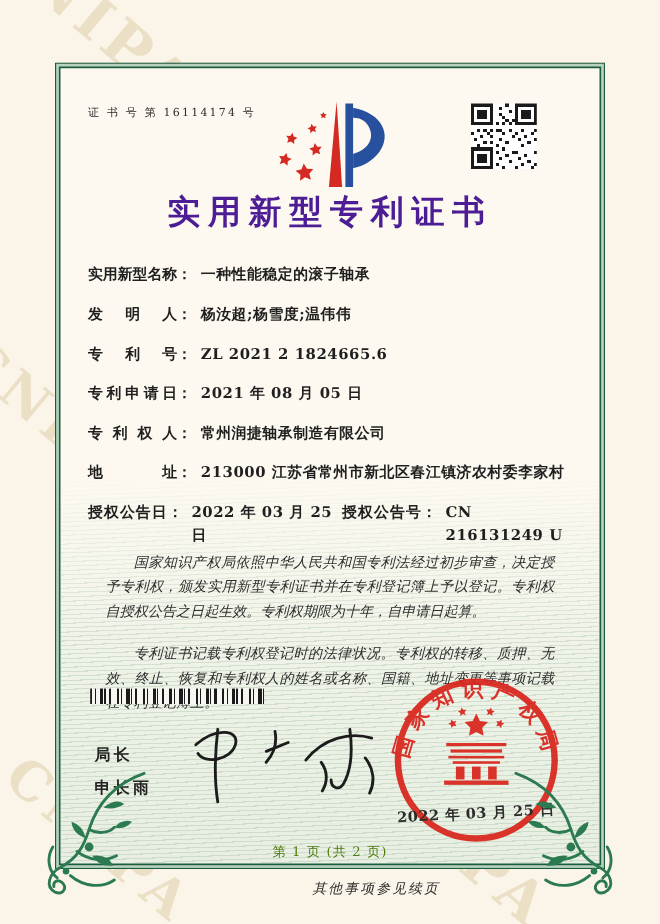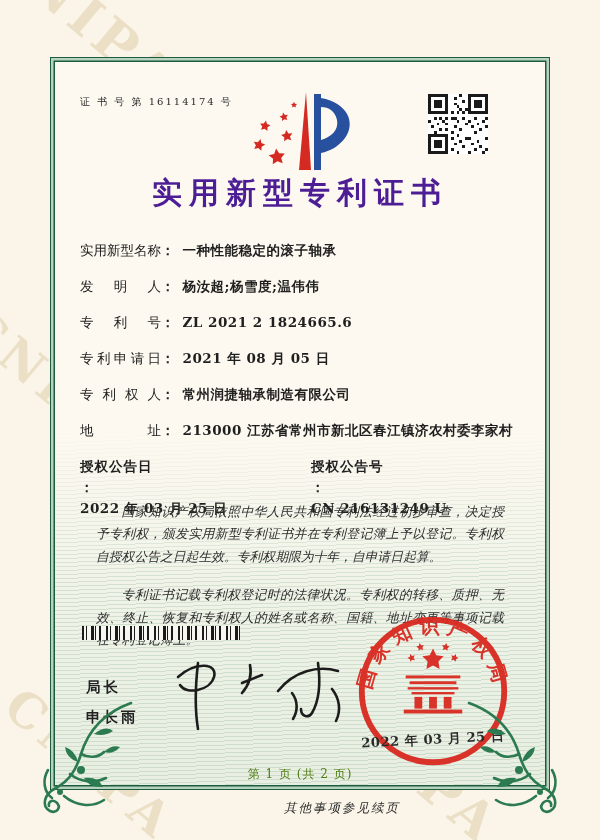--- a/index.html
+++ b/index.html
@@ -37,25 +37,25 @@
   .qr{position:absolute;left:378px;top:37px;width:60px;height:60px;}
   .title{
     position:absolute;left:0;top:116px;width:100%;text-align:center;
     font-size:30px;font-weight:bold;letter-spacing:7px;color:#4c1d95;
   }
   
   .fields{position:absolute;left:30px;top:183px;width:440px;font-size:13.5px;}
   .frow{margin-bottom:15px;line-height:21px;display:flex;}
   .flabel{
     display:inline-block;width:6em;text-align:justify;text-align-last:justify;
-    font-weight:400;flex:none;
+    font-weight:700;flex:none;
   }
   .fcolon{font-weight:600;margin-right:8px;flex:none;}
   .fvalue{font-weight:600;letter-spacing:.5px;}
-  .gpair{display:flex;flex-direction:column;}
+  .gpair{display:flex;}
   .gfirst{width:231px;flex:none;}
   .glabel{font-weight:600;letter-spacing:1px;flex:none;}
   
   .paras{
     position:absolute;left:30px;top:428px;width:440px;
     font-size:12.8px;line-height:22.4px;text-align:justify;
     font-style:italic;color:#2d2d2d;
   }
   .paras p{margin:16px;text-indent:2em;}
   

